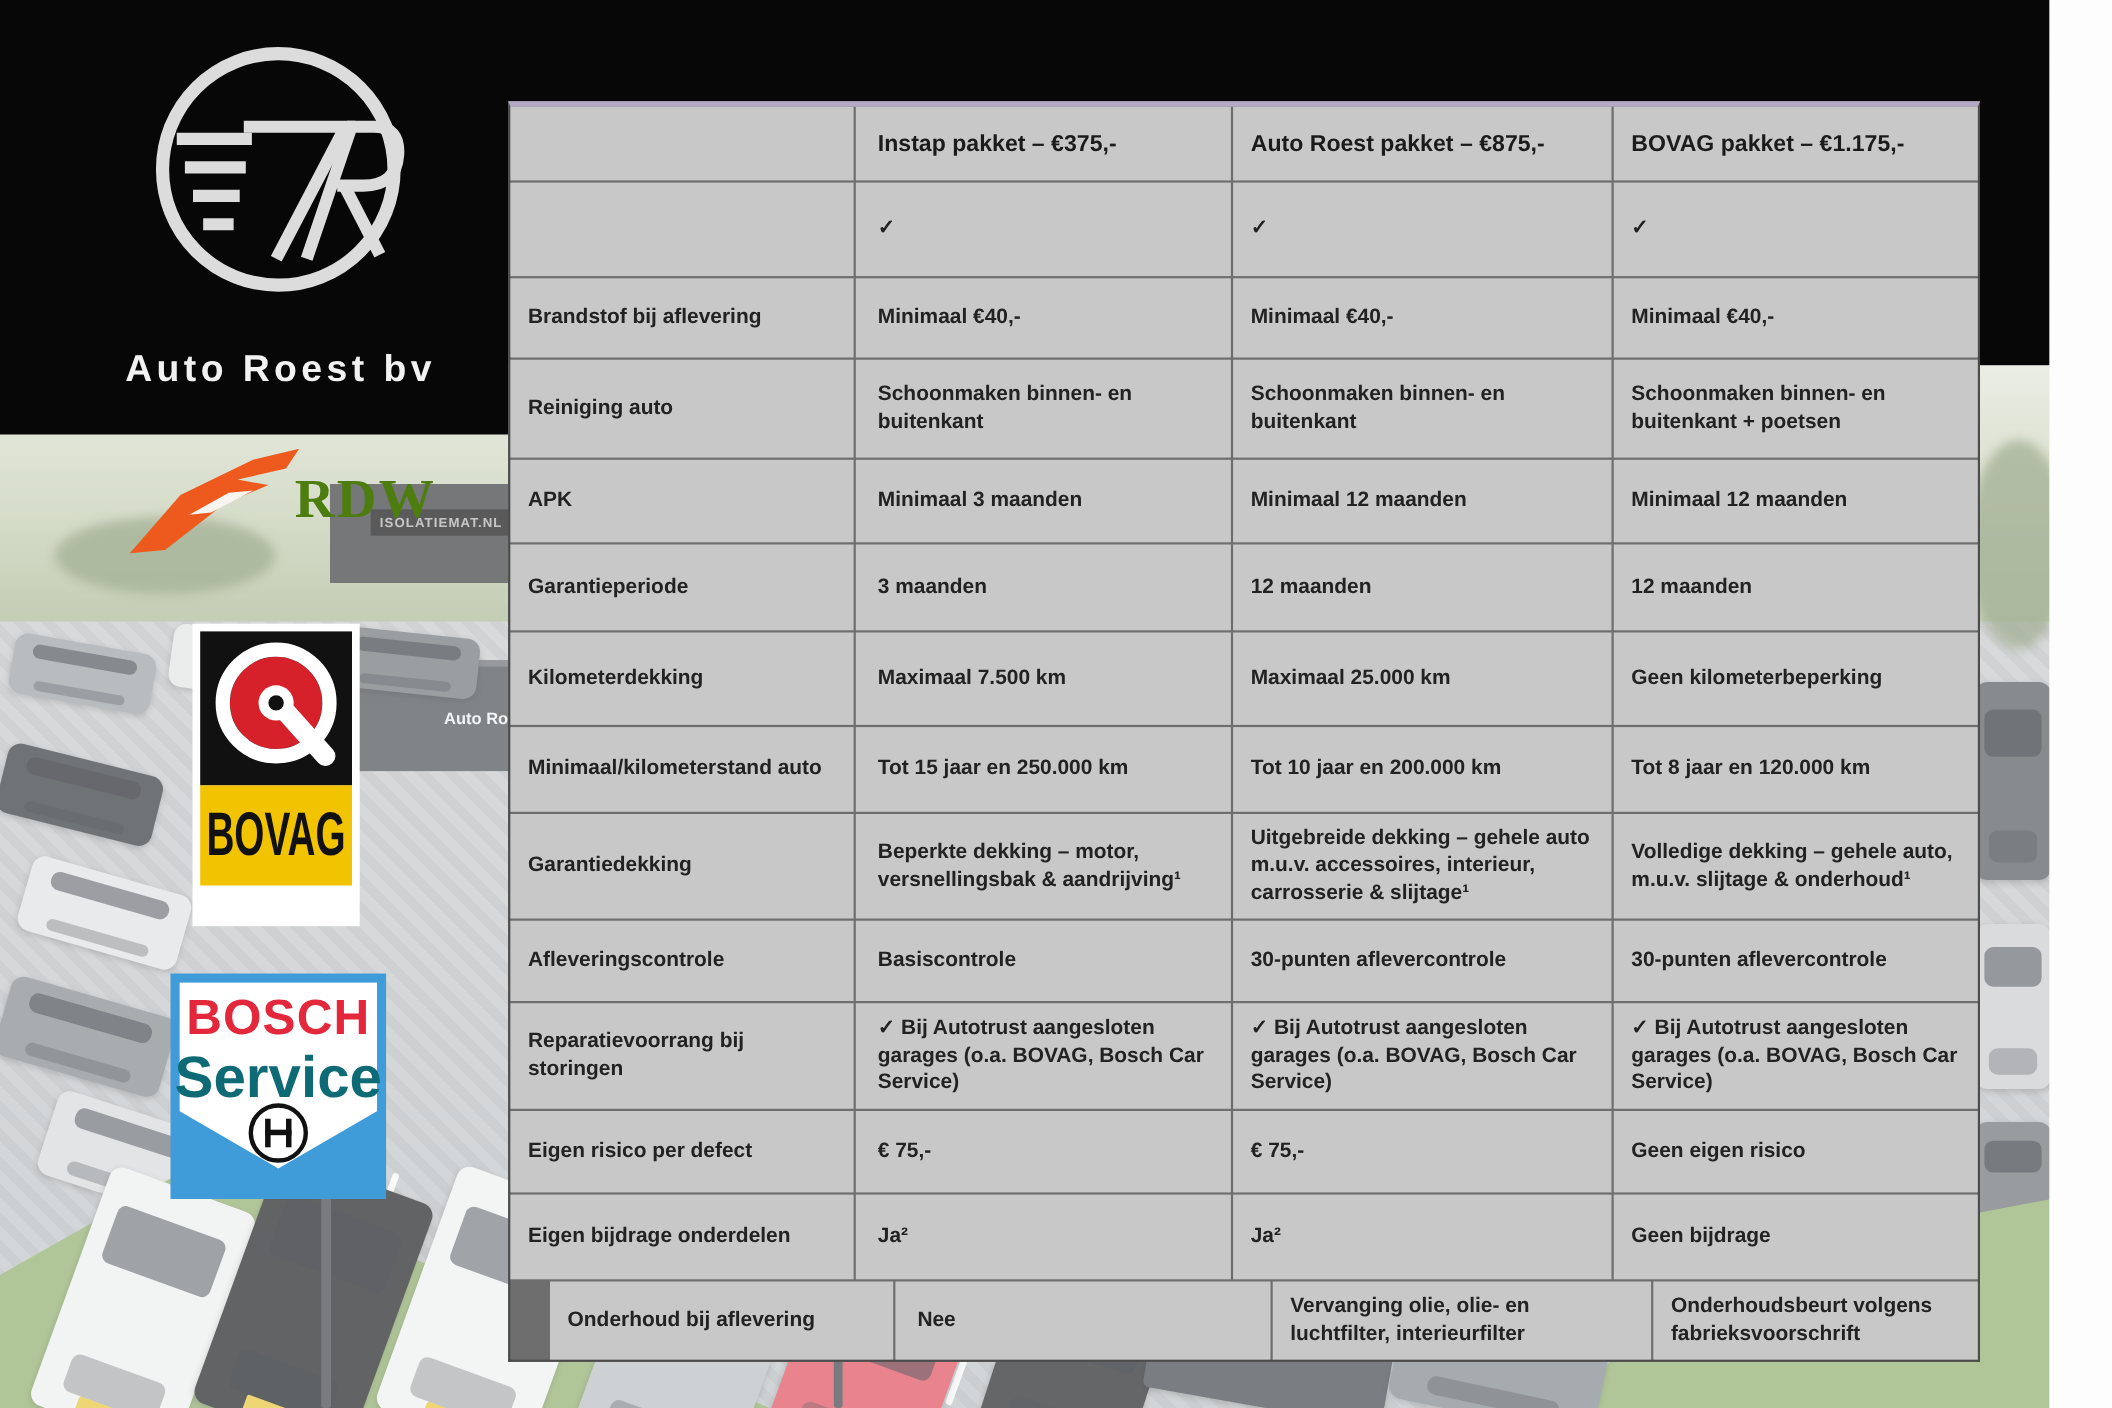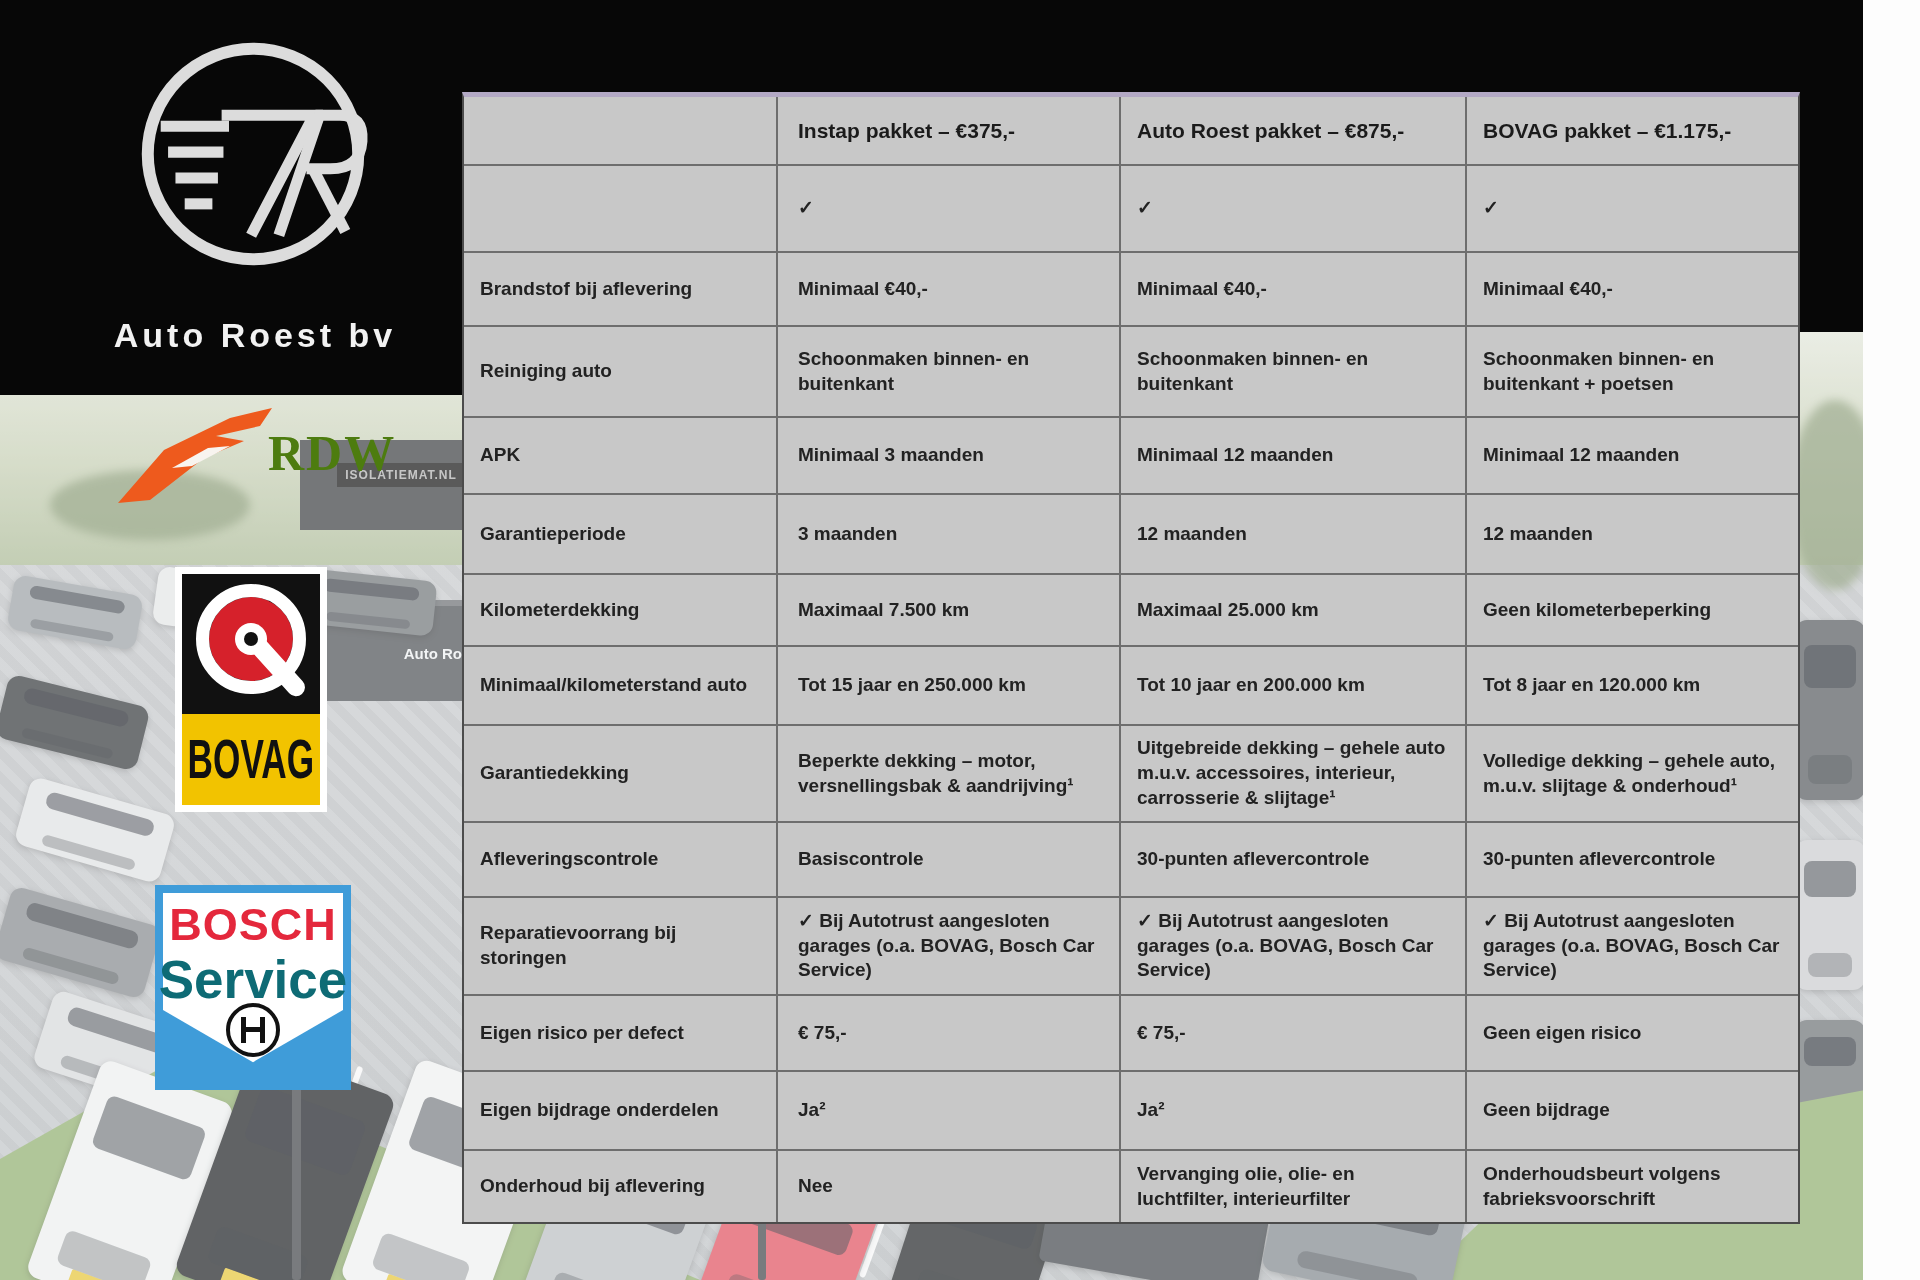--- a/index.html
+++ b/index.html
@@ -39,21 +39,21 @@
   .ar-mark{position:absolute;left:133px;top:34px;width:240px;height:240px;}
   .dealer-name{position:absolute;left:90px;top:316px;width:330px;text-align:center;
      color:#f2f2f2;font-size:34px;font-weight:bold;letter-spacing:4px;white-space:nowrap;}
 
   
   .rdw-swoosh{position:absolute;left:112px;top:408px;width:170px;height:100px;}
   .rdw-text{position:absolute;left:268px;top:424px;font-family:"Liberation Serif",serif;
      font-size:50px;font-weight:bold;color:#4d7c0f;letter-spacing:2px;}
 
   
-  .bovag{position:absolute;left:175px;top:567px;width:152px;height:245px;background:#fff;padding:0;}
+  .bovag{position:absolute;left:175px;top:567px;width:152px;height:275px;background:#fff;padding:0;}
   .bovag-top{position:absolute;left:7px;top:7px;width:138px;height:140px;background:#111;overflow:hidden;}
   .bovag-ring{position:absolute;left:14px;top:10px;width:110px;height:110px;border-radius:50%;
      border:13px solid #fff;box-sizing:border-box;background:var(--bovag-red,#d6212b);background-clip:padding-box;}
   .bovag-arm{position:absolute;left:64px;top:60px;width:18px;height:78px;background:#fff;border-radius:9px;
      transform:rotate(-42deg);transform-origin:50% 10%;}
   .bovag-hub{position:absolute;left:53px;top:49px;width:32px;height:32px;border-radius:50%;background:#fff;}
   .bovag-hub::after{content:"";position:absolute;left:9px;top:9px;width:14px;height:14px;border-radius:50%;background:#111;}
   .bovag-bottom{position:absolute;left:7px;top:147px;width:138px;height:91px;background:var(--bovag-yellow,#f2c300);
      display:flex;align-items:center;justify-content:center;}
   .bovag-word{font-size:40px;font-weight:bold;color:#111;transform:scale(.88,1.4);letter-spacing:0px;}
@@ -78,22 +78,22 @@
      background:var(--table-border,#6e6e6e);border:2px solid #4c4c4c;border-top:5px solid var(--table-top-accent,#b3a9c5);
      box-sizing:border-box;display:flex;flex-direction:column;gap:2px;padding:0;}
   .t-row{display:flex;gap:2px;}
   .t-cell{background:var(--table-cell,#c8c8c8);display:flex;align-items:center;
      padding:8px 16px;box-sizing:border-box;color:#222;font-weight:bold;
      font-size:19px;line-height:1.3;}
   .t-cell.th{font-size:21px;color:#1b1b1b;}
   .t-cell.lbl{font-size:19px;}
   .c0{width:312px;}.c1{width:341px;padding-left:20px;}.c2{width:344px;}.c3{width:325px;flex:1;}
   .r0{height:67px;}.r1{height:85px;}.r2{height:72px;}.r3{height:89px;}.r4{height:75px;}
-  .r5{height:78px;}.r6{height:70px;}.r7{height:77px;}.r8{height:95px;}.r9{height:73px;}
-  .r10{height:96px;}.r11{height:74px;}.r12{height:77px;}.r13{height:71px;}
+  .r5{height:78px;}.r6{height:84px;}.r7{height:77px;}.r8{height:95px;}.r9{height:73px;}
+  .r10{height:96px;}.r11{height:74px;}.r12{height:77px;}.r13{height:71px;margin-left:36px;}
 </style>
 </head>
 <body>
 
 <div class="stage">
 
   <div class="photo">
     <div class="pavement-texture"></div>
     <div class="field-band"></div>
     <div class="tree" style="left:50px;top:470px;width:200px;height:70px;"></div>

